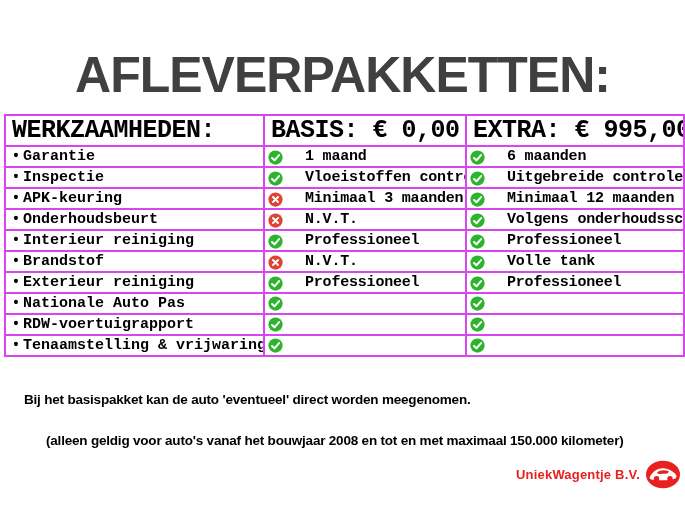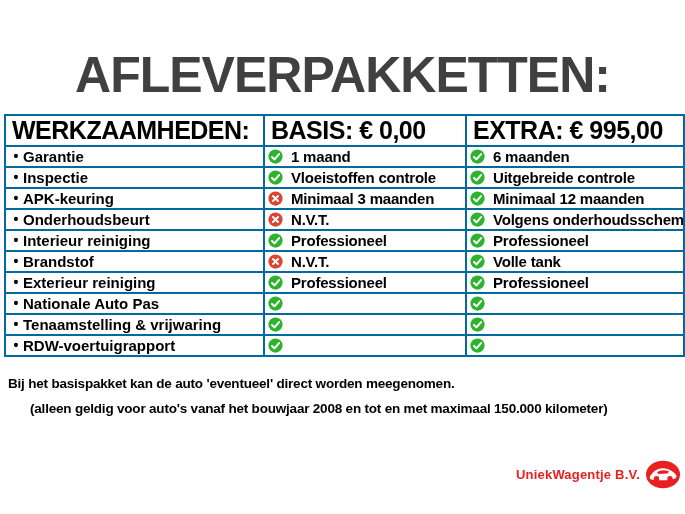--- a/index.html
+++ b/index.html
@@ -11,37 +11,37 @@
   }
   .title{
     position:absolute;top:18px;left:0;right:0;
     text-align:center;font-weight:bold;font-size:50px;letter-spacing:-1px;
     color:#404040;white-space:nowrap;margin-top:28px;
   }
   table.pkg{
     position:absolute;left:4px;top:114px;width:679px;
     border-collapse:collapse;table-layout:fixed;
   }
-  .pkg th,.pkg td{border:2px solid #0369a1;overflow:hidden;white-space:nowrap;}
+  .pkg th,.pkg td{border:2px solid #d946ef;overflow:hidden;white-space:nowrap;font-family:Liberation Mono, monospace;}
   .pkg thead th{
     font-size:25px;font-weight:bold;text-align:left;
     height:27px;padding:0 4px 0 6px;letter-spacing:-0.5px;
   }
   .pkg tbody td{height:16px;padding:1px 3px;font-size:15px;font-weight:bold;margin-top:32px;}
   td.c-label{padding-left:8px;}
   .bullet{display:inline-block;width:14px;text-align:center;font-size:14px;vertical-align:top;}
-  td.c-val .cellwrap{display:flex;align-items:center;gap:8px;}
+  td.c-val .cellwrap{display:flex;align-items:flex-end;gap:22px;}
   .ic{display:inline-flex;width:15px;height:15px;flex:0 0 15px;}
   .ic svg{display:block;}
   .vt{font-size:15px;font-weight:bold;letter-spacing:-0.2px;}
   .footer{
     position:absolute;left:8px;top:371px;right:8px;
     font-size:13.5px;font-weight:bold;line-height:25px;letter-spacing:-0.2px;
   }
-  .footer p{margin:0;}
+  .footer p{margin:16px;}
   .footer p.indent{padding-left:22px;}
   .brand{
     position:absolute;right:4px;top:459px;
     display:flex;align-items:center;gap:5px;
     font-size:13px;font-weight:bold;letter-spacing:0.2px;
   }
   .brand-logo{display:inline-flex;width:36px;height:31px;}
   .brand-logo svg{display:block;}
 </style>
 </head>
@@ -257,46 +257,46 @@
               <svg viewBox="0 0 16 16" width="15" height="15">
                 <circle cx="8" cy="8" r="7.6" fill="#2db32d"></circle>
                 <path d="M4.3 8.5 L6.9 11 L11.8 5.4" stroke="#fff" stroke-width="2.2" fill="none" stroke-linecap="round" stroke-linejoin="round"></path>
               </svg>
             </span>
             <span class="vt"></span>
           </span>
         </td>
       </tr>
       <tr>
+        <td class="c-label"><span class="bullet">•</span><span>RDW-voertuigrapport</span></td>
+        <td class="c-val">
+          <span class="cellwrap">
+            <span class="ic">
+              <svg viewBox="0 0 16 16" width="15" height="15">
+                <circle cx="8" cy="8" r="7.6" fill="#2db32d"></circle>
+                <path d="M4.3 8.5 L6.9 11 L11.8 5.4" stroke="#fff" stroke-width="2.2" fill="none" stroke-linecap="round" stroke-linejoin="round"></path>
+              </svg>
+            </span>
+            <span class="vt"></span>
+          </span>
+        </td>
+        <td class="c-val">
+          <span class="cellwrap">
+            <span class="ic">
+              <svg viewBox="0 0 16 16" width="15" height="15">
+                <circle cx="8" cy="8" r="7.6" fill="#2db32d"></circle>
+                <path d="M4.3 8.5 L6.9 11 L11.8 5.4" stroke="#fff" stroke-width="2.2" fill="none" stroke-linecap="round" stroke-linejoin="round"></path>
+              </svg>
+            </span>
+            <span class="vt"></span>
+          </span>
+        </td>
+      </tr>
+      <tr>
         <td class="c-label"><span class="bullet">•</span><span>Tenaamstelling &amp; vrijwaring</span></td>
-        <td class="c-val">
-          <span class="cellwrap">
-            <span class="ic">
-              <svg viewBox="0 0 16 16" width="15" height="15">
-                <circle cx="8" cy="8" r="7.6" fill="#2db32d"></circle>
-                <path d="M4.3 8.5 L6.9 11 L11.8 5.4" stroke="#fff" stroke-width="2.2" fill="none" stroke-linecap="round" stroke-linejoin="round"></path>
-              </svg>
-            </span>
-            <span class="vt"></span>
-          </span>
-        </td>
-        <td class="c-val">
-          <span class="cellwrap">
-            <span class="ic">
-              <svg viewBox="0 0 16 16" width="15" height="15">
-                <circle cx="8" cy="8" r="7.6" fill="#2db32d"></circle>
-                <path d="M4.3 8.5 L6.9 11 L11.8 5.4" stroke="#fff" stroke-width="2.2" fill="none" stroke-linecap="round" stroke-linejoin="round"></path>
-              </svg>
-            </span>
-            <span class="vt"></span>
-          </span>
-        </td>
-      </tr>
-      <tr>
-        <td class="c-label"><span class="bullet">•</span><span>RDW-voertuigrapport</span></td>
         <td class="c-val">
           <span class="cellwrap">
             <span class="ic">
               <svg viewBox="0 0 16 16" width="15" height="15">
                 <circle cx="8" cy="8" r="7.6" fill="#2db32d"></circle>
                 <path d="M4.3 8.5 L6.9 11 L11.8 5.4" stroke="#fff" stroke-width="2.2" fill="none" stroke-linecap="round" stroke-linejoin="round"></path>
               </svg>
             </span>
             <span class="vt"></span>
           </span>

